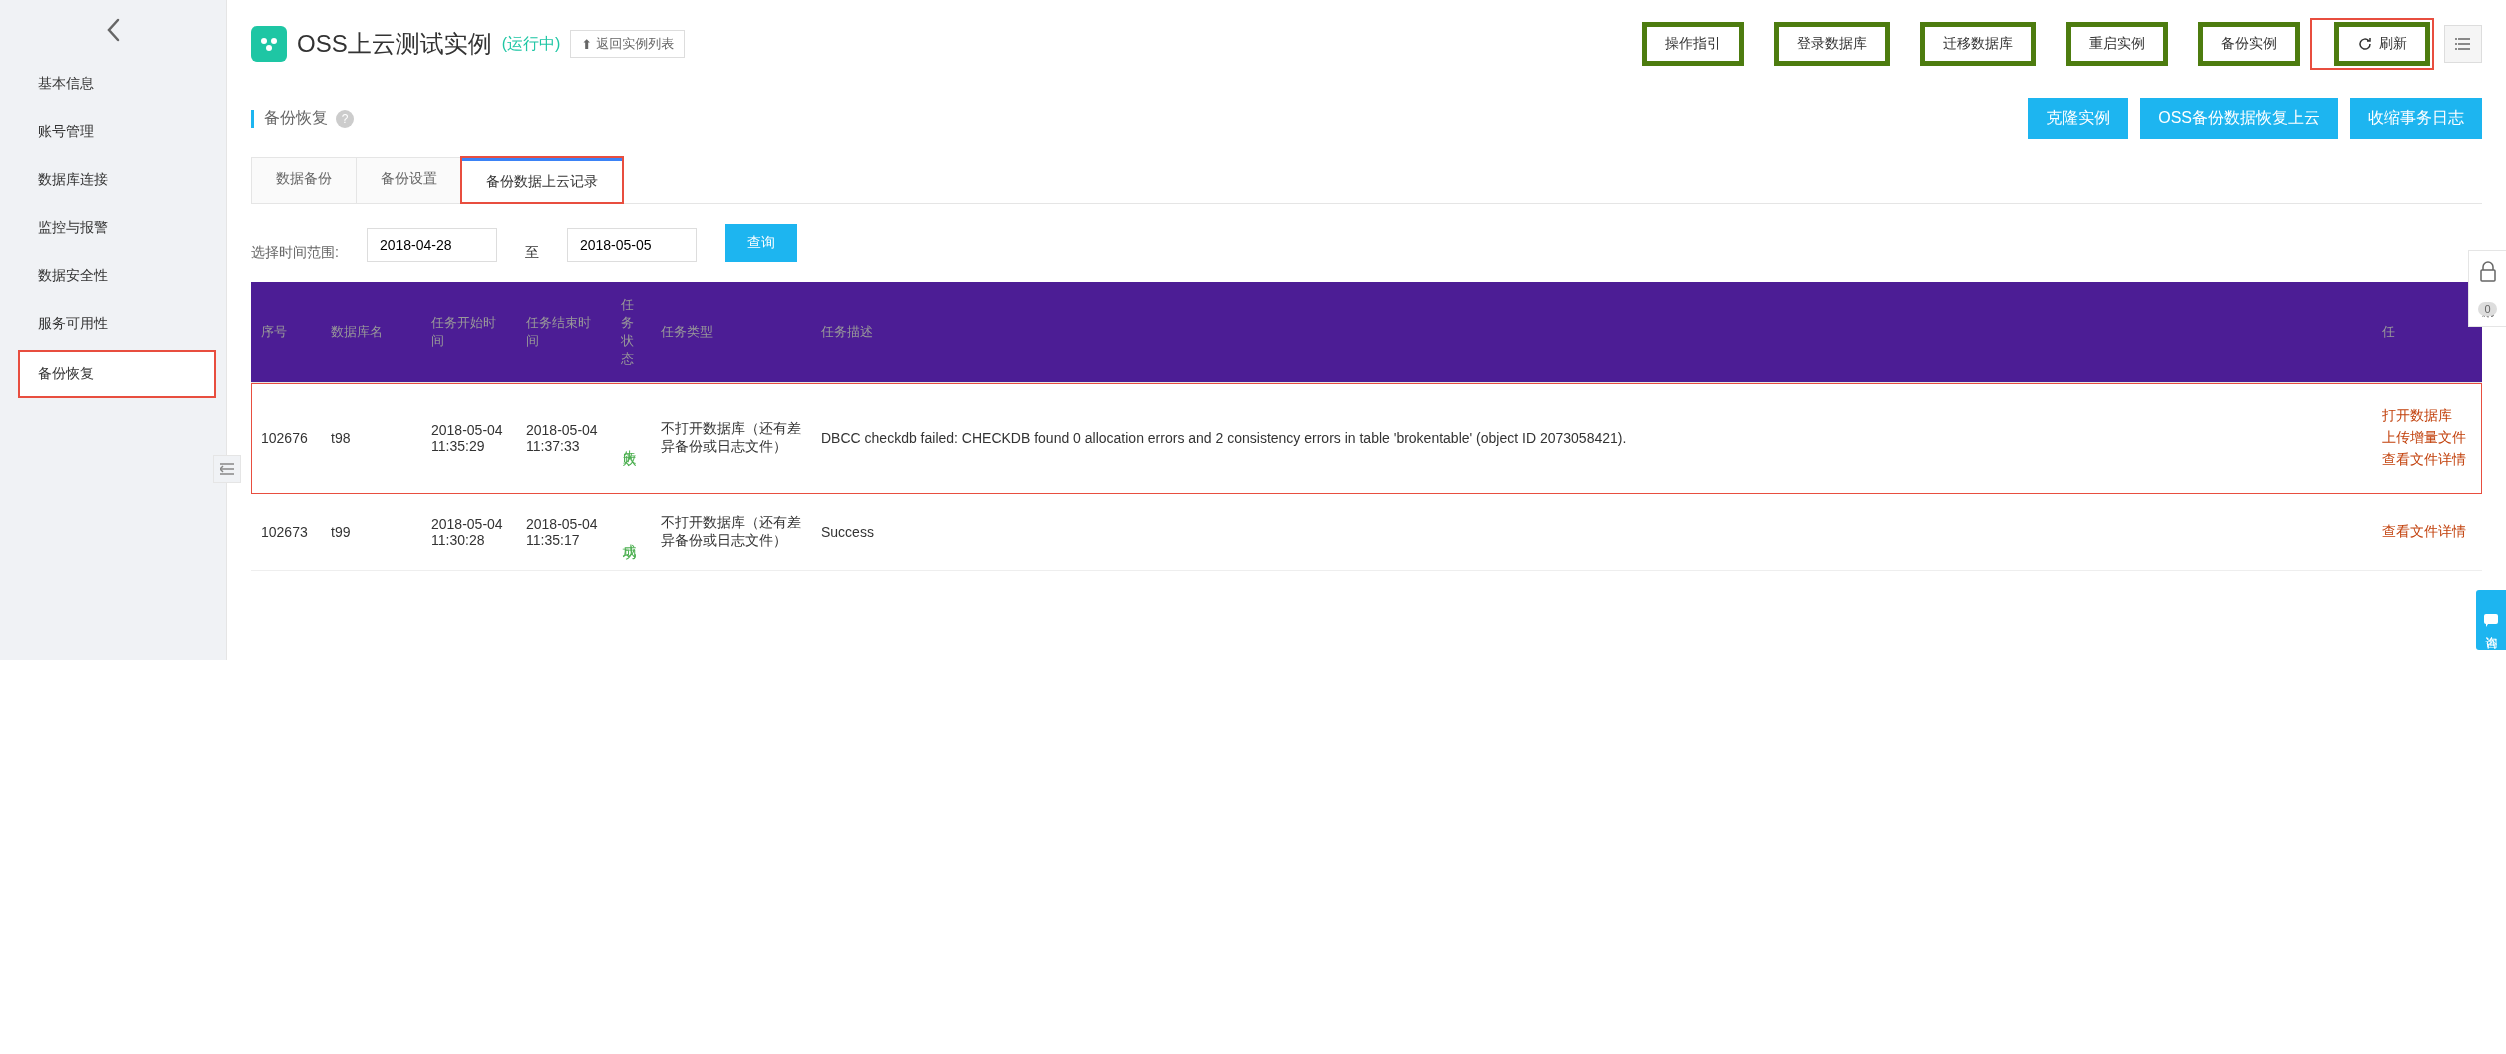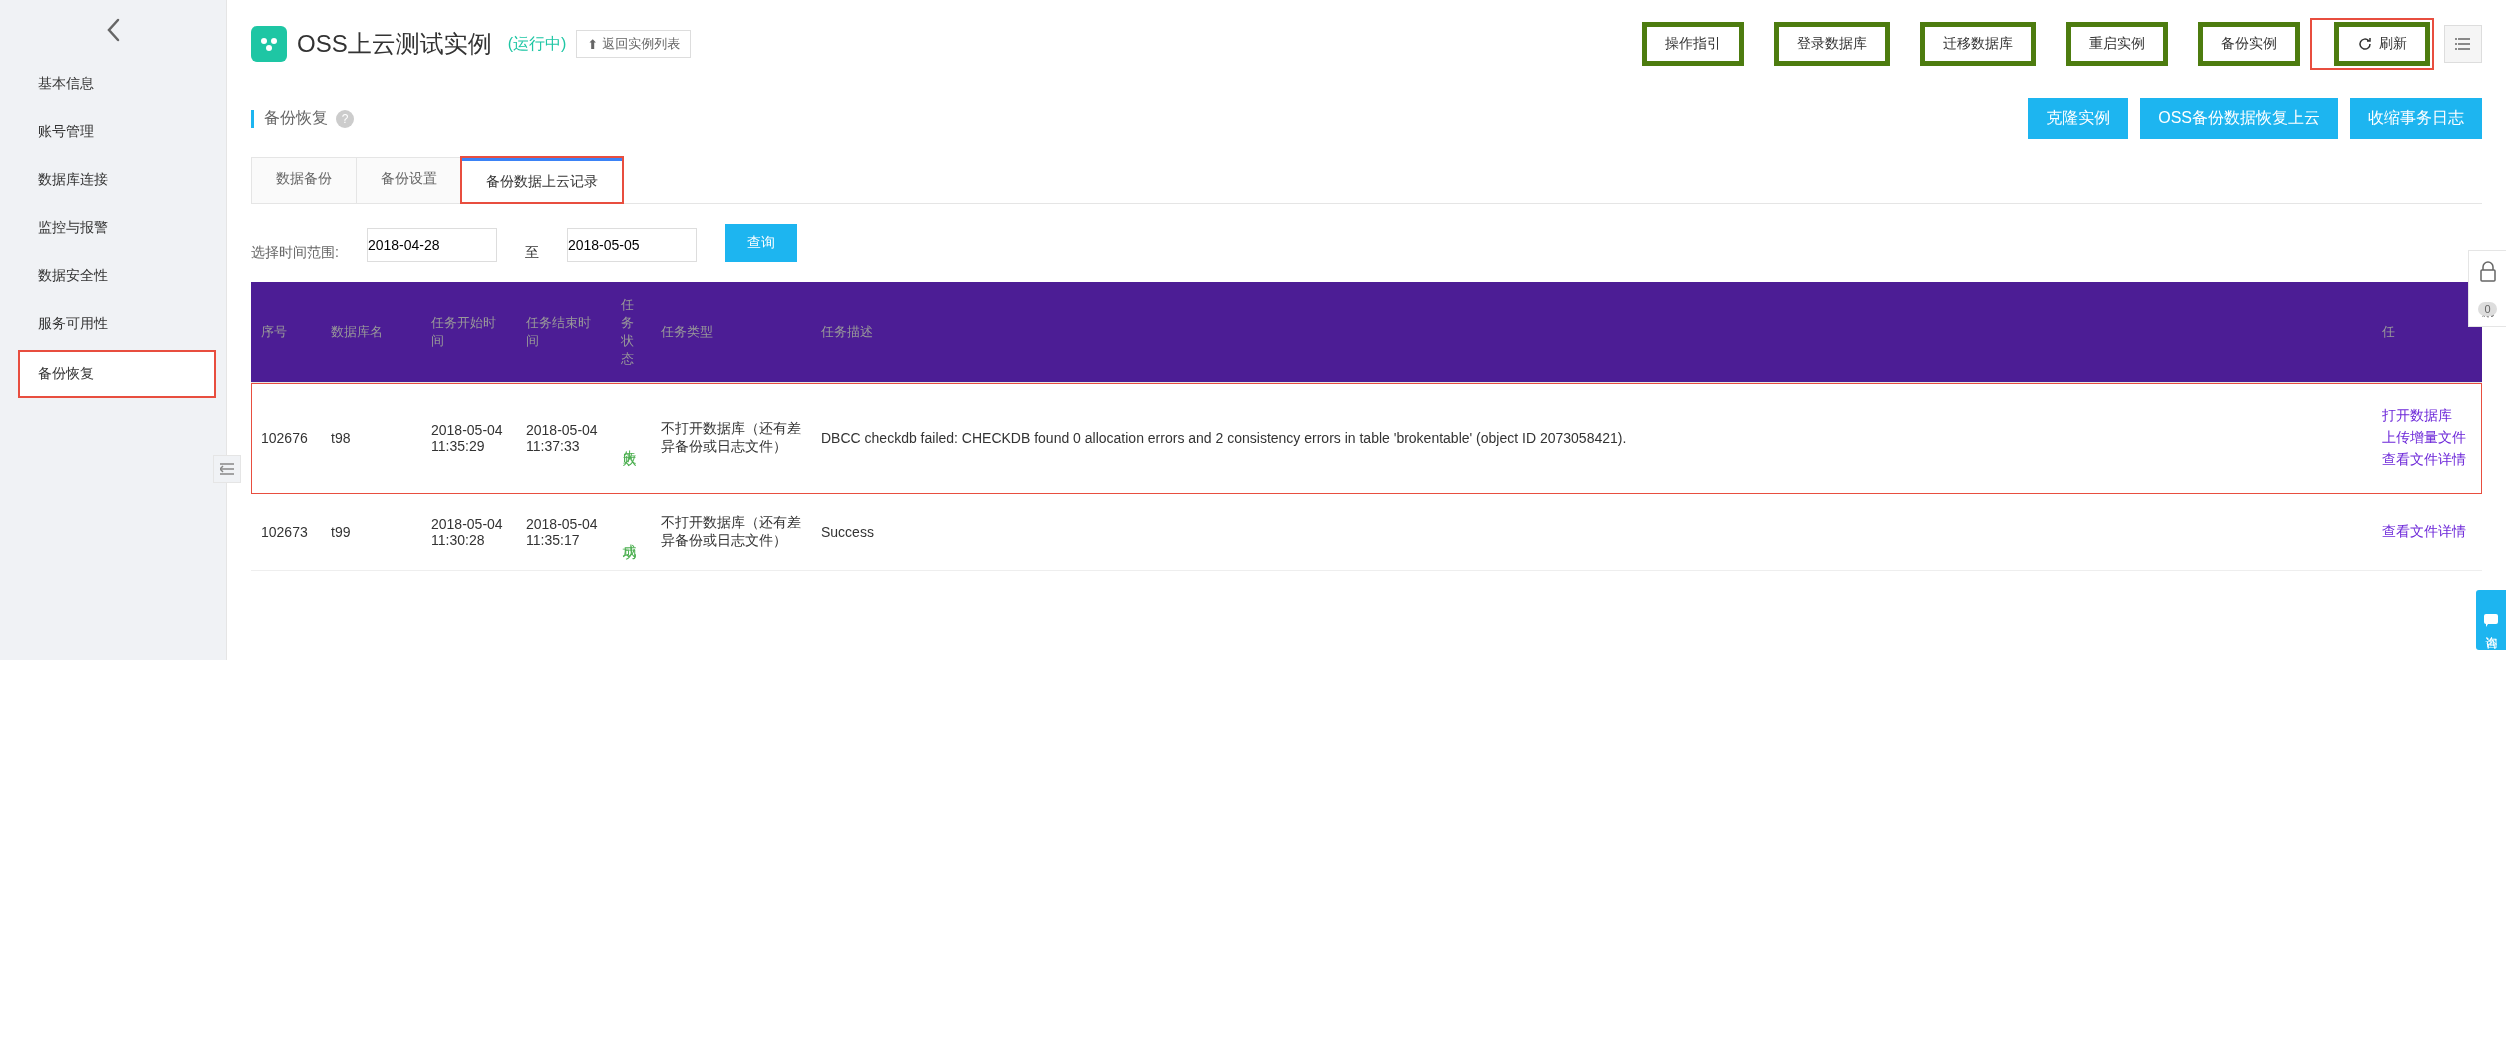--- a/index.html
+++ b/index.html
@@ -11,21 +11,21 @@
 .sidebar-back { display: flex; justify-content: center; align-items: center; height: 60px; font-size: 24px; color: #666; cursor: pointer; }
 .sidebar-menu { list-style: none; }
 .sidebar-item { padding: 15px 0 15px 38px; cursor: pointer; color: #333; font-size: 14px; }
 .sidebar-item.active { background: #fff; color: #333; }
 .sidebar-item.highlighted { border: 2px solid #e84e3f; margin: 2px 10px 2px 18px; padding: 13px 0 13px 18px; }
 
 
 .main { flex: 1; padding: 0 24px; position: relative; min-width: 0; }
 .header-row { display: flex; align-items: center; padding: 18px 0; gap: 10px; flex-wrap: nowrap; }
 .app-icon { width: 36px; height: 36px; background: #1ec6a4; border-radius: 6px; display: flex; align-items: center; justify-content: center; color: #fff; font-size: 18px; }
-.page-title { font-size: 24px; font-weight: 500; color: #333; margin-right: 6px; }
+.page-title { font-size: 24px; font-weight: 500; color: #333; }
 .status-tag { color: #1ec6a4; font-size: 16px; }
 .back-link { border: 1px solid #ddd; padding: 4px 10px; font-size: 13px; color: #666; cursor: pointer; display: inline-flex; align-items: center; gap: 4px; }
 .header-spacer { flex: 1; }
 .top-btn { border: 5px solid #4d7c0f; background: #fff; padding: 8px 18px; font-size: 14px; color: #333; cursor: pointer; white-space: nowrap; margin-left: 20px; }
 .top-btn.refresh { display: inline-flex; align-items: center; gap: 6px; }
 .top-btn-group { display: flex; gap: 10px; align-items: center; }
 .refresh-highlight { border: 2px solid #e84e3f; padding: 2px; }
 .icon-btn { border: 1px solid #ddd; background: #f5f5f5; width: 38px; height: 38px; display: flex; align-items: center; justify-content: center; cursor: pointer; }
 
 
@@ -38,30 +38,30 @@
 
 
 .tabs { display: flex; border-bottom: 1px solid #e5e5e5; }
 .tab { padding: 12px 24px; border: 1px solid #e5e5e5; border-bottom: none; margin-right: -1px; background: #fafafa; color: #666; cursor: pointer; font-size: 14px; }
 .tab.active { background: #fff; border-top: 4px solid #3b82f6; color: #333; }
 .tab.highlighted { outline: 2px solid #e84e3f; outline-offset: -1px; }
 
 
 .filter-row { display: flex; align-items: flex-end; gap: 28px; padding: 20px 0; }
 .filter-label { color: #666; }
-.date-input { border: 1px solid #ddd; padding: 8px 0; width: 130px; font-size: 14px; }
+.date-input { border: 1px solid #ddd; padding: 8px 12px; width: 130px; font-size: 14px; }
 .query-btn { background: #1db5f0; color: #fff; border: none; padding: 10px 22px; cursor: pointer; font-size: 14px; }
 
 
 .tbl { width: 100%; border-collapse: collapse; table-layout: fixed; }
 .tbl th { background: #4c1d95; color: #999; font-weight: normal; text-align: left; padding: 14px 10px; font-size: 13px; border-bottom: 1px solid #e5e5e5; word-wrap: break-word; }
 .tbl td { padding: 20px 10px; border-bottom: 1px solid #eee; vertical-align: middle; font-size: 14px; color: #333; word-wrap: break-word; }
 .status-fail { color: #4caf50; writing-mode: vertical-rl; text-orientation: upright; letter-spacing: 2px; }
 .status-success { color: #4caf50; writing-mode: vertical-rl; text-orientation: upright; letter-spacing: 2px; }
-.link { color: #6d28d9; cursor: pointer; display: block; margin: 4px 0; white-space: nowrap; }
+.link { color: #c2410c; cursor: pointer; display: block; margin: 4px 0; white-space: nowrap; }
 .row-highlight { outline: 1px solid #e84e3f; outline-offset: -1px; }
 
 
 .side-cart { position: absolute; right: 0; top: 250px; width: 38px; background: #fff; border: 1px solid #e5e5e5; border-right: none; padding: 10px 4px; text-align: center; font-size: 13px; color: #666; }
 .cart-icon { font-size: 20px; margin-bottom: 6px; }
 .cart-badge { background: #ddd; color: #666; border-radius: 10px; padding: 1px 6px; font-size: 11px; display: inline-block; margin-top: 4px; }
 .side-chat { position: absolute; right: 0; bottom: 10px; width: 30px; height: 60px; background: #1db5f0; color: #fff; display: flex; flex-direction: column; align-items: center; justify-content: center; font-size: 12px; padding: 4px; border-radius: 3px 0 0 3px; }
 .collapse-handle { position: absolute; left: 213px; top: 455px; width: 28px; height: 28px; background: #f0f2f5; border: 1px solid #e5e5e5; display: flex; align-items: center; justify-content: center; color: #888; cursor: pointer; }
 </style>
 </head>

